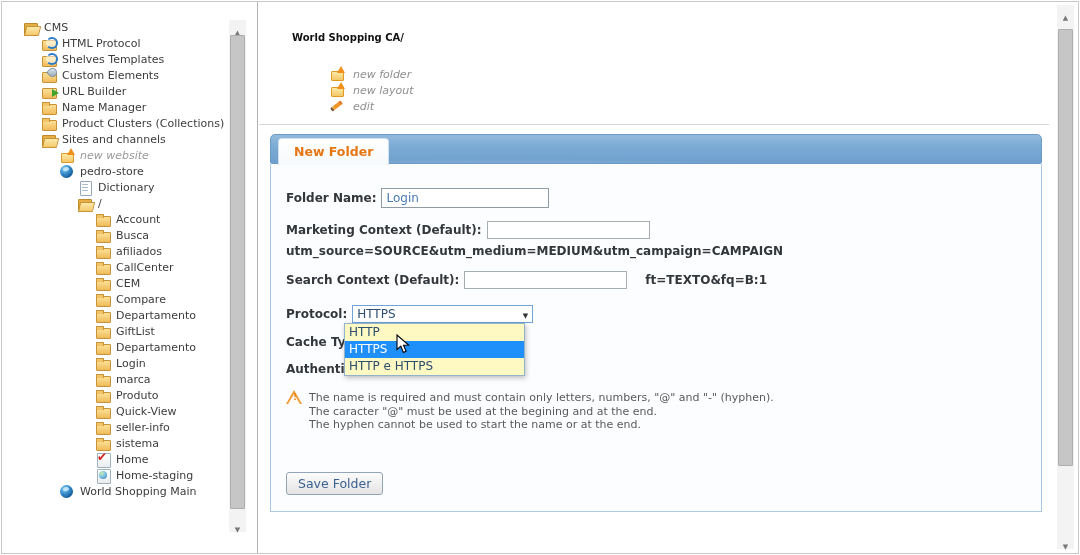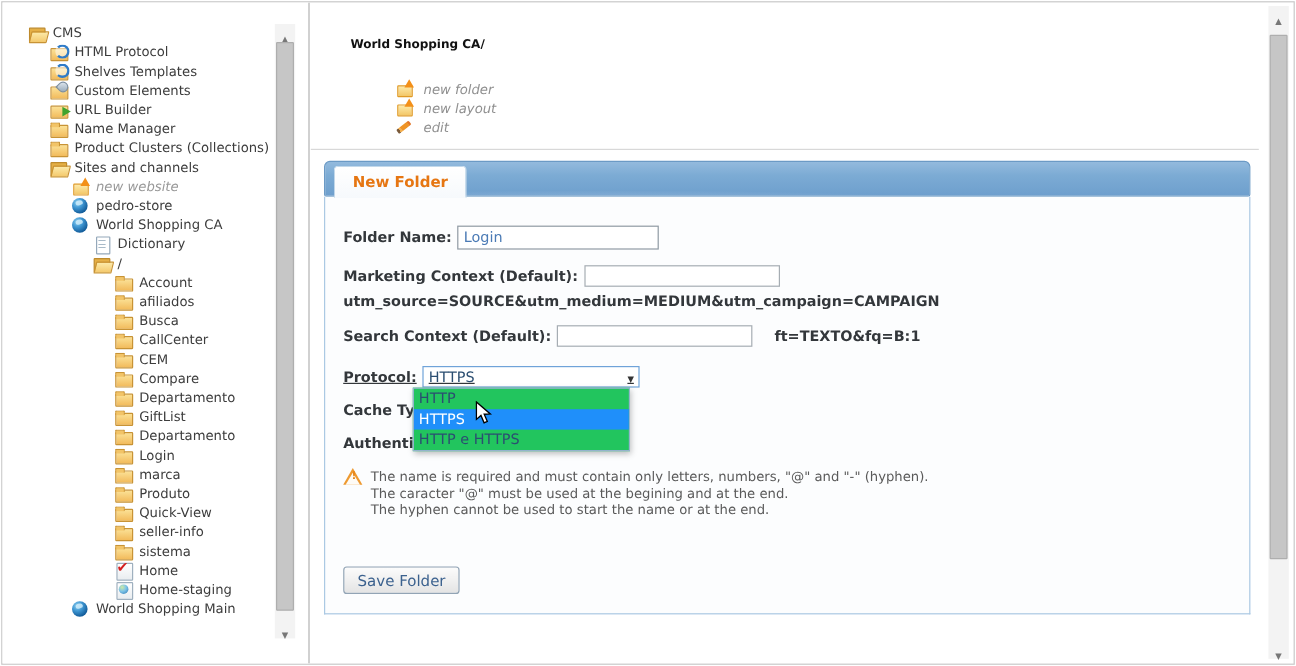--- a/index.html
+++ b/index.html
@@ -97,28 +97,28 @@
 
   .frow { position:absolute; left:15px; display:flex; align-items:center; white-space:nowrap;
     font-size:12px; font-weight:bold; color:#33373b; }
   .frow label { margin-right:5px; }
   .tinput { height:18px; border:1px solid #a6adb3; font-size:12px; color:#4a7ab5; padding:1px 4px;
     font-family:inherit; background:#fff; }
   #fn-input { width:168px; height:20px; border-color:#8f9aa3; }
   #mk-input, #sc-input { width:163px; }
   .hint { font-weight:bold; color:#33373b; }
   #row-fn { top:24px; } #row-mk { top:57px; } #row-utm { top:80px; }
-  #row-sc { top:107px; } #row-pr { top:141px;text-decoration:underline; } #row-ct { top:171px; } #row-au { top:198px; }
+  #row-sc { top:107px; } #row-pr { top:141px; } #row-ct { top:171px; } #row-au { top:198px; }
   #row-sc .hint { margin-left:18px; }
 
   .fselect { display:flex; align-items:center; justify-content:space-between; width:181px; height:18px;
     border:1px solid #6fa3d9; background:#fff; padding:0 4px; font-weight:normal; color:#2b4e71; cursor:pointer; }
   .sel-arrow::before { content:"\25BC"; font-size:7px; color:#333; }
 
-  .droplist { position:absolute; left:73px; top:159px; width:181px; background:#22c55e;
+  .droplist { position:absolute; left:73px; top:159px; width:181px; background:#fef9c3;
     border:1px solid #93b3cc; box-shadow:1px 2px 5px rgba(0,0,0,.25); z-index:10; }
   .opt { height:17px; line-height:17px; padding-left:4px; font-size:12px; color:#2b4e71; cursor:default; }
   .opt.selected { background:#1f8ffa; color:#fff; }
 
   .warning { position:absolute; left:15px; top:226px; display:flex; gap:6px; }
   .warn-tri { position:relative; width:17px; height:15px; flex:none; }
   .warn-tri::before { content:""; position:absolute; left:0; top:0; width:0; height:0;
     border-left:8px solid transparent; border-right:8px solid transparent; border-bottom:14px solid #ee9a31; }
   .warn-tri::after { content:""; position:absolute; left:2px; top:3.5px; width:0; height:0;
     border-left:6px solid transparent; border-right:6px solid transparent; border-bottom:10px solid #fefbf6; }
@@ -182,48 +182,44 @@
         <div class="trow lvl2 italic">
           <span class="ti new-folder-icon"></span>
           <span class="tlabel">new website</span>
         </div>
 
         <div class="trow lvl2">
           <span class="ti globe-icon"></span>
           <span class="tlabel">pedro-store</span>
         </div>
 
-        <div class="trow lvl2">
-          <span class="ti globe-icon"></span>
-          <span class="tlabel">World Shopping CA</span>
-        </div>
 
         <div class="trow lvl3">
           <span class="ti document-icon"></span>
           <span class="tlabel">Dictionary</span>
         </div>
 
         <div class="trow lvl3">
           <span class="ti folder-open-icon"></span>
           <span class="tlabel">/</span>
         </div>
 
         <div class="trow lvl4">
           <span class="ti folder-icon"></span>
           <span class="tlabel">Account</span>
         </div>
 
         <div class="trow lvl4">
           <span class="ti folder-icon"></span>
+          <span class="tlabel">Busca</span>
+        </div>
+
+        <div class="trow lvl4">
+          <span class="ti folder-icon"></span>
           <span class="tlabel">afiliados</span>
-        </div>
-
-        <div class="trow lvl4">
-          <span class="ti folder-icon"></span>
-          <span class="tlabel">Busca</span>
         </div>
 
         <div class="trow lvl4">
           <span class="ti folder-icon"></span>
           <span class="tlabel">CallCenter</span>
         </div>
 
 
         <div class="trow lvl4">
           <span class="ti folder-icon"></span>

